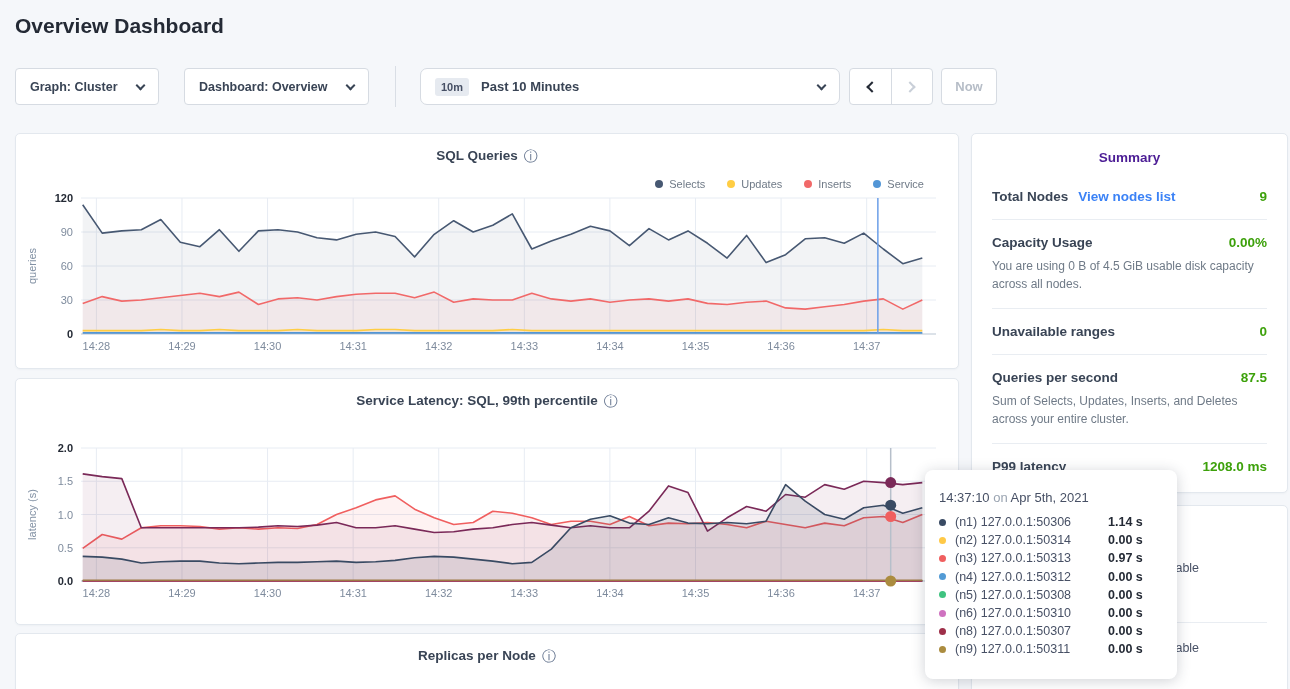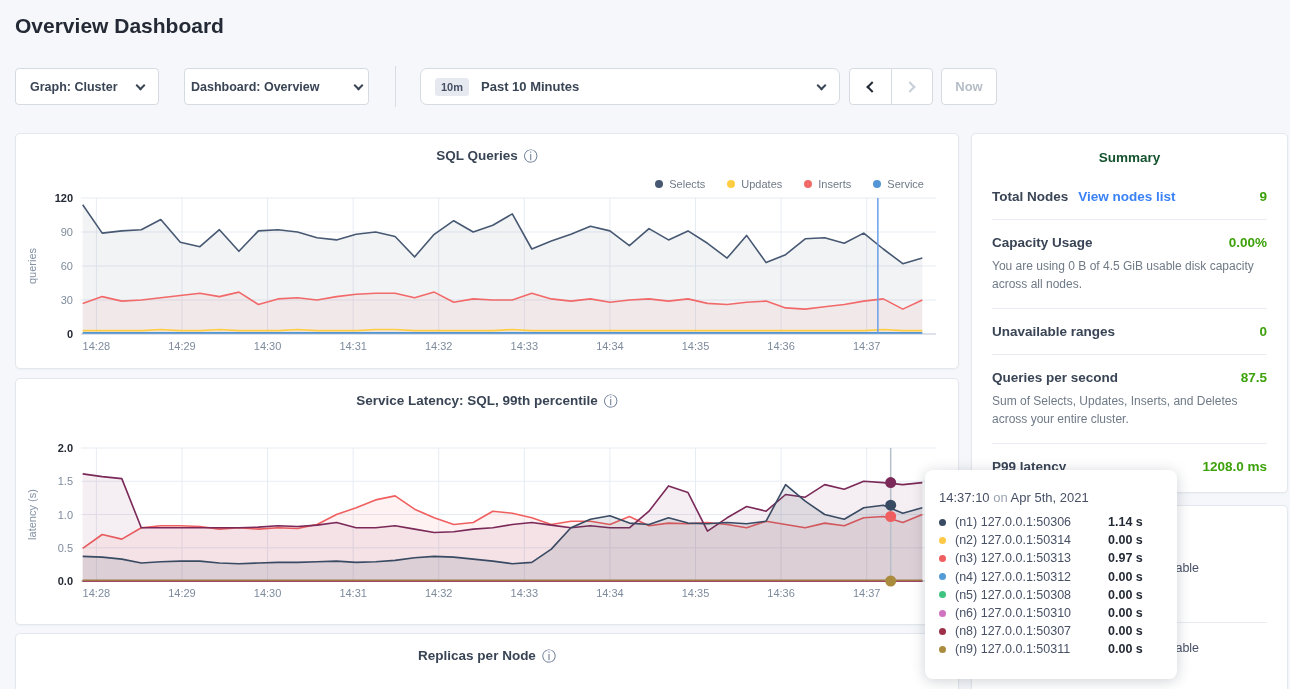--- a/index.html
+++ b/index.html
@@ -4,21 +4,21 @@
 <style>
   * { margin:0; padding:0; box-sizing:border-box; }
   html,body { width:1290px; height:689px; overflow:hidden; }
   body { font-family:"Liberation Sans", sans-serif; background:#f5f7fa; color:#242a35; position:relative; }
 
   .page-title { position:absolute; left:15px; top:14px; font-size:21px; font-weight:600; color:#242a35; }
 
   
   .ctl { position:absolute; top:68px; height:37px; background:#fff; border:1px solid #d6dbe2; border-radius:4px; display:flex; align-items:center; font-size:12.5px; font-weight:bold; color:#394455; cursor:pointer; }
   #graph-dd { left:15px; width:144px; padding:0 14px; justify-content:space-between; }
-  #dash-dd { left:184px; width:185px; padding:0 6px; justify-content:space-between; }
+  #dash-dd { left:184px; width:185px; padding:0 14px; justify-content:space-between; }
   .vdivider { position:absolute; left:395px; top:66px; width:1px; height:41px; background:#d9dee5; }
   #time-dd { left:420px; width:420px; padding:0 14px;border-radius:7px; }
   .time-badge { background:#e6eaf0; border-radius:3px; font-size:11px; font-weight:bold; color:#475065; padding:3px 6px; margin-right:12px; }
   #time-dd .dd-label { font-size:13px; }
   #time-dd .chev { margin-left:auto; }
   .chev { width:7px; height:7px; border-right:2px solid #394455; border-bottom:2px solid #394455; transform:rotate(45deg); margin-top:-3px; }
   .arrow-group { position:absolute; left:849px; top:68px; height:37px; width:84px; background:#fff; border:1px solid #d6dbe2; border-radius:4px; display:flex; }
   .arrow-btn { flex:1; display:flex; align-items:center; justify-content:center; cursor:pointer; }
   .arrow-btn + .arrow-btn { border-left:1px solid #d6dbe2; }
   .chev-left { width:8px; height:8px; border-right:2.5px solid #242a35; border-bottom:2.5px solid #242a35; transform:rotate(135deg); margin-left:3px; }
@@ -35,21 +35,21 @@
 
   .chart-title { position:absolute; top:14px; left:0; right:0; text-align:center; font-size:13.5px; font-weight:bold; color:#394455; }
   .info-icon { display:inline-block; color:#5a6b87; font-size:14px; font-weight:normal; vertical-align:-1px; margin-left:6px; cursor:pointer; }
   .legend { position:absolute; top:44px; right:34px; display:flex; gap:22px; }
   .legend-item { display:flex; align-items:center; gap:6px; font-size:11px; color:#6f7a87; cursor:pointer; }
   .legend-dot { width:8px; height:8px; border-radius:50%; }
   svg.chart { position:absolute; left:0; top:36px; }
 
   
   #card-summary { padding:16px 20px; }
-  .summary-heading { text-align:center; font-size:13.5px; font-weight:bold; color:#14532d; margin-bottom:24px; }
+  .summary-heading { text-align:center; font-size:13.5px; font-weight:bold; color:#4c1d95; margin-bottom:24px; }
   .sum-row { display:flex; align-items:baseline; }
   .sum-label { font-size:13.5px; font-weight:bold; color:#394455; }
   .sum-link { font-size:13.5px; font-weight:bold; color:#3b82f6; margin-left:10px; cursor:pointer; }
   .sum-value { margin-left:auto; font-size:13.5px; font-weight:bold; color:#3da10b; }
   .sum-desc { font-size:12px; color:#6f7a87; line-height:1.5; margin-top:7px; }
   .sum-divider { height:1px; background:#e9edf2; margin:15px 0; }
 
   
   #card-events { padding:16px 20px; }
   .events-heading { text-align:center; font-size:13.5px; font-weight:bold; color:#242a35; margin-bottom:22px; }

